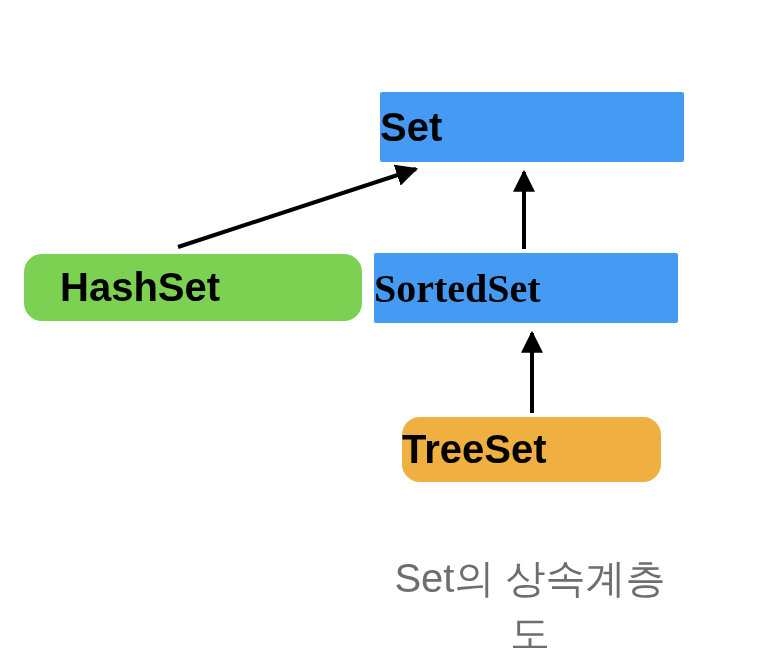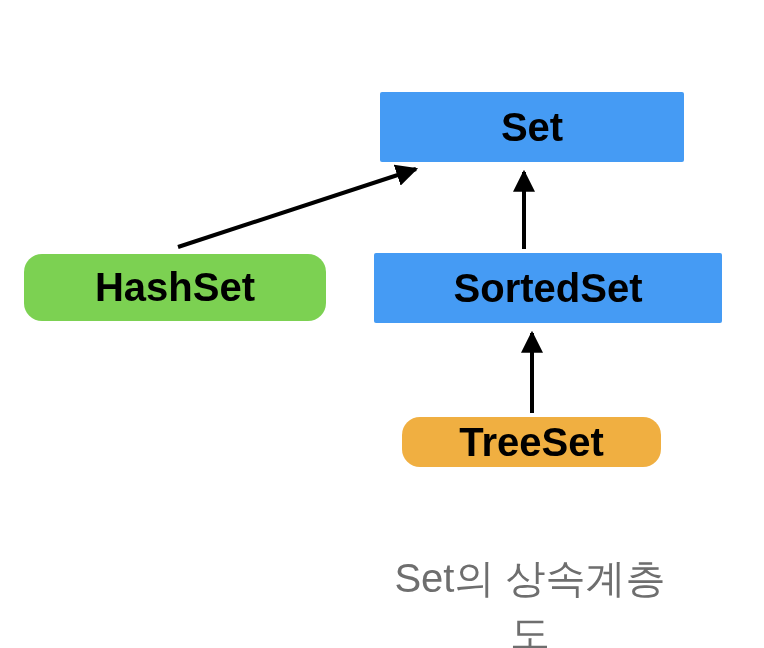--- a/index.html
+++ b/index.html
@@ -12,44 +12,45 @@
     position: relative;
     width: 764px;
     height: 648px;
     background: #ffffff;
     overflow: hidden;
   }
   .node {
     position: absolute;
     display: flex;
     align-items: center;
-    justify-content: center;
     font-weight: 700;
     font-size: 40px;
     color: #000000;
     letter-spacing: 0px;
   }
   .node-set {
     left: 380px; top: 92px;
     width: 304px; height: 70px;
     border-radius: 2px;
   }
   .node-hashset {
     left: 24px; top: 254px;
     width: 302px; height: 67px;
     border-radius: 18px;
+    padding-left: 36px;
   }
   .node-sortedset {
     left: 374px; top: 253px;
-    width: 348px; height: 70px;
+    width: 304px; height: 70px;
     border-radius: 2px;
+    font-family: Liberation Serif, serif;
   }
   .node-treeset {
     left: 402px; top: 417px;
-    width: 259px; height: 50px;
+    width: 259px; height: 65px;
     border-radius: 18px;
   }
   .edges-layer {
     position: absolute;
     left: 0; top: 0;
     width: 764px; height: 648px;
     pointer-events: none;
   }
   .caption {
     position: absolute;

